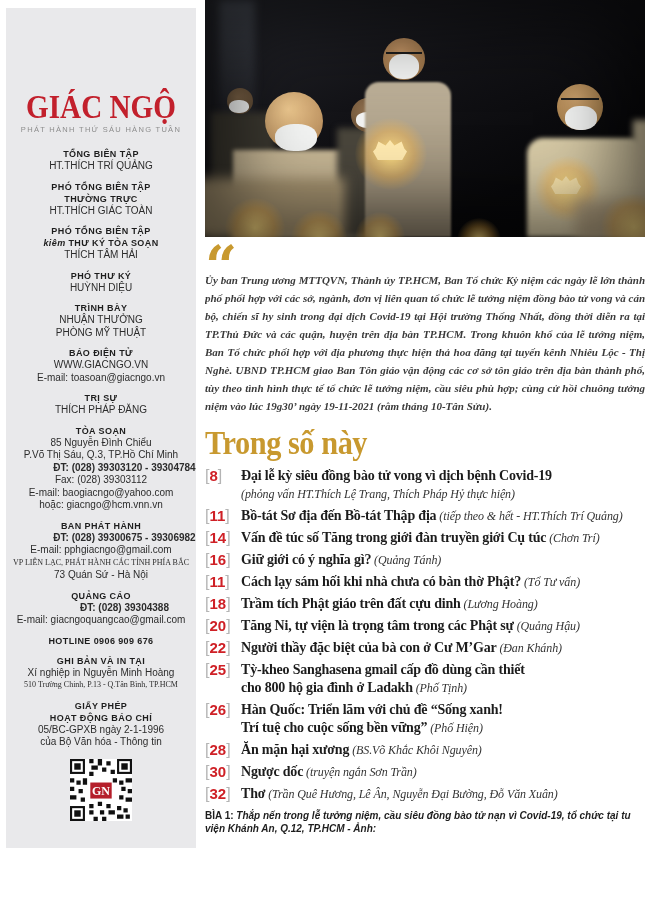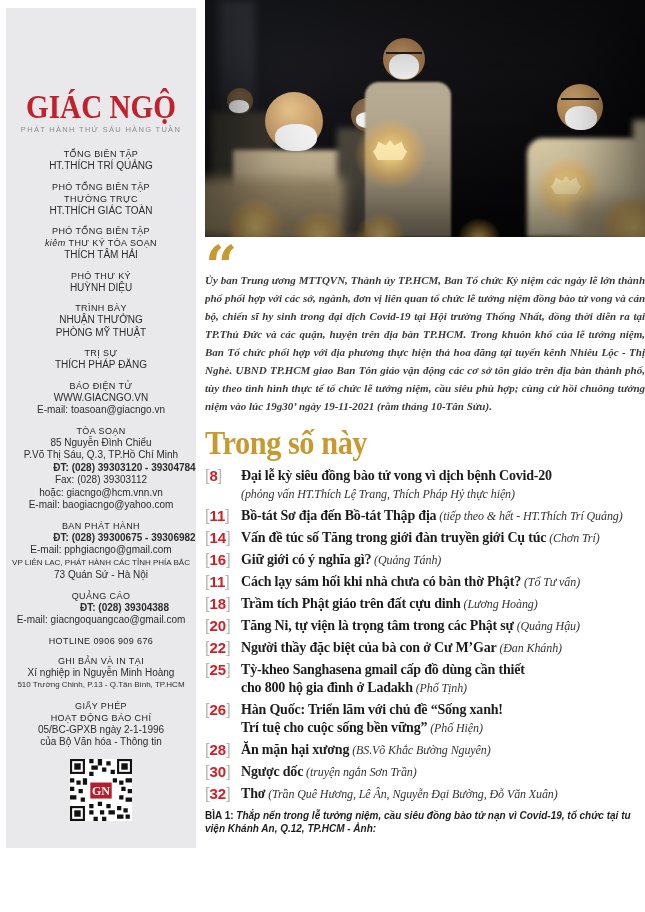--- a/index.html
+++ b/index.html
@@ -8,25 +8,25 @@
 
   
   .left-col{position:absolute;left:6px;top:8px;width:190px;height:842px;
             background:#e9e9eb;text-align:center;overflow:hidden;}
   .brand-logo{margin-top:84px;font-family:"Liberation Serif",serif;font-weight:700;
               font-size:31px;color:#c2202c;letter-spacing:0;line-height:30px;
               transform:scaleY(1.12) scaleX(.94);}
   .brand-tagline{font-size:7.5px;color:#8d8d8d;letter-spacing:1.3px;margin-top:3px;}
   .mh-sections{margin-top:14px;}
   .mh-sec{margin-bottom:8px;}
-  .mh-label{font-size:9px;font-weight:400;color:#1d1d1d;letter-spacing:.4px;line-height:12px;}
+  .mh-label{font-size:9px;font-weight:700;color:#1d1d1d;letter-spacing:.4px;line-height:12px;}
   .mh-kiem{font-style:italic;text-transform:none;}
   .mh-line{font-size:10px;color:#2c2c2c;line-height:12.5px;}
   .mh-bold{font-weight:700;margin-left:47px;}
-  .mh-small{font-size:8px;}
+  .mh-small{font-size:8px;font-family:Liberation Serif, serif;}
   .qr-wrap{margin-top:10px;}
 
   
   .photo{position:absolute;left:205px;top:0;width:440px;height:237px;overflow:hidden;
          background:linear-gradient(155deg,#26272d 0%,#131317 40%,#08080a 75%,#050506 100%);}
   .photo i{position:absolute;display:block;}
   .p-light{left:14px;top:0;width:36px;height:145px;
            background:linear-gradient(180deg,rgba(150,162,178,.30),rgba(150,162,178,0));filter:blur(4px);}
   .head{border-radius:50%;}
   .mask{background:#f1f2f1;border-radius:45%;}
@@ -98,36 +98,36 @@
         <div class="mh-sec">
           <div class="mh-label">PHÓ THƯ KÝ</div>
           <div class="mh-line">HUỲNH DIỆU</div>
         </div>
         <div class="mh-sec">
           <div class="mh-label">TRÌNH BÀY</div>
           <div class="mh-line">NHUẬN THƯỞNG</div>
           <div class="mh-line">PHÒNG MỸ THUẬT</div>
         </div>
         <div class="mh-sec">
-          <div class="mh-label">TRỊ SỰ</div>
-          <div class="mh-line">THÍCH PHÁP ĐĂNG</div>
-        </div>
-        <div class="mh-sec">
           <div class="mh-label">BÁO ĐIỆN TỬ</div>
           <div class="mh-line">WWW.GIACNGO.VN</div>
           <div class="mh-line">E-mail: toasoan@giacngo.vn</div>
+        </div>
+        <div class="mh-sec">
+          <div class="mh-label">TRỊ SỰ</div>
+          <div class="mh-line">THÍCH PHÁP ĐĂNG</div>
         </div>
         <div class="mh-sec">
           <div class="mh-label">TÒA SOẠN</div>
           <div class="mh-line">85 Nguyễn Đình Chiểu</div>
           <div class="mh-line">P.Võ Thị Sáu, Q.3, TP.Hồ Chí Minh</div>
           <div class="mh-line mh-bold">ĐT: (028) 39303120 - 39304784</div>
           <div class="mh-line">Fax: (028) 39303112</div>
+          <div class="mh-line">E-mail: baogiacngo@yahoo.com</div>
           <div class="mh-line">hoặc: giacngo@hcm.vnn.vn</div>
-          <div class="mh-line">E-mail: baogiacngo@yahoo.com</div>
         </div>
         <div class="mh-sec">
           <div class="mh-label">BAN PHÁT HÀNH</div>
           <div class="mh-line mh-bold">ĐT: (028) 39300675 - 39306982</div>
           <div class="mh-line">E-mail: pphgiacngo@gmail.com</div>
           <div class="mh-line mh-small">VP LIÊN LẠC, PHÁT HÀNH CÁC TỈNH PHÍA BẮC</div>
           <div class="mh-line">73 Quán Sứ - Hà Nội</div>
         </div>
         <div class="mh-sec">
           <div class="mh-label">QUẢNG CÁO</div>
@@ -210,21 +210,21 @@
   </div>
 
   <div class="right-col">
     <span class="quote-mark">“</span>
     <div class="quote-text">Ủy ban Trung ương MTTQVN, Thành ủy TP.HCM, Ban Tổ chức Kỷ niệm các ngày lễ lớn thành phố phối hợp với các sở, ngành, đơn vị liên quan tổ chức lễ tưởng niệm đồng bào tử vong và cán bộ, chiến sĩ hy sinh trong đại dịch Covid-19 tại Hội trường Thống Nhất, đồng thời diễn ra tại TP.Thủ Đức và các quận, huyện trên địa bàn TP.HCM. Trong khuôn khổ của lễ tưởng niệm, Ban Tổ chức phối hợp với địa phương thực hiện thả hoa đăng tại tuyến kênh Nhiêu Lộc - Thị Nghè. UBND TP.HCM giao Ban Tôn giáo vận động các cơ sở tôn giáo trên địa bàn thành phố, tùy theo tình hình thực tế tổ chức lễ tưởng niệm, cầu siêu phù hợp; cùng cử hồi chuông tưởng niệm vào lúc 19g30’ ngày 19-11-2021 (rằm tháng 10-Tân Sửu).</div>
     <div class="toc-heading">Trong số này</div>
     <div class="toc-list">
         <div class="toc-item">
           <span class="toc-num"><span class="br">[</span><span class="pg">8</span><span class="br">]</span></span>
           <div class="toc-text">
-            <div class="toc-line">Đại lễ kỳ siêu đồng bào tử vong vì dịch bệnh Covid-20</div>
+            <div class="toc-line">Đại lễ kỳ siêu đồng bào tử vong vì dịch bệnh Covid-19</div>
             <div class="toc-note">(phỏng vấn HT.Thích Lệ Trang, Thích Pháp Hỷ thực hiện)</div>
           </div>
         </div>
         <div class="toc-item">
           <span class="toc-num"><span class="br">[</span><span class="pg">11</span><span class="br">]</span></span>
           <div class="toc-text">
             <div class="toc-line">Bồ-tát Sơ địa đến Bồ-tát Thập địa<span class="toc-note"> (tiếp theo &amp; hết - HT.Thích Trí Quảng)</span></div>
           </div>
         </div>
         <div class="toc-item">
@@ -273,21 +273,21 @@
         <div class="toc-item">
           <span class="toc-num"><span class="br">[</span><span class="pg">26</span><span class="br">]</span></span>
           <div class="toc-text">
             <div class="toc-line">Hàn Quốc: Triển lãm với chủ đề “Sống xanh!</div>
             <div class="toc-line">Trí tuệ cho cuộc sống bền vững”<span class="toc-note"> (Phố Hiện)</span></div>
           </div>
         </div>
         <div class="toc-item">
           <span class="toc-num"><span class="br">[</span><span class="pg">28</span><span class="br">]</span></span>
           <div class="toc-text">
-            <div class="toc-line">Ăn mặn hại xương<span class="toc-note"> (BS.Võ Khắc Bường Nguyên)</span></div>
+            <div class="toc-line">Ăn mặn hại xương<span class="toc-note"> (BS.Võ Khắc Khôi Nguyên)</span></div>
           </div>
         </div>
         <div class="toc-item">
           <span class="toc-num"><span class="br">[</span><span class="pg">30</span><span class="br">]</span></span>
           <div class="toc-text">
             <div class="toc-line">Ngược dốc<span class="toc-note"> (truyện ngắn Sơn Trần)</span></div>
           </div>
         </div>
         <div class="toc-item">
           <span class="toc-num"><span class="br">[</span><span class="pg">32</span><span class="br">]</span></span>

